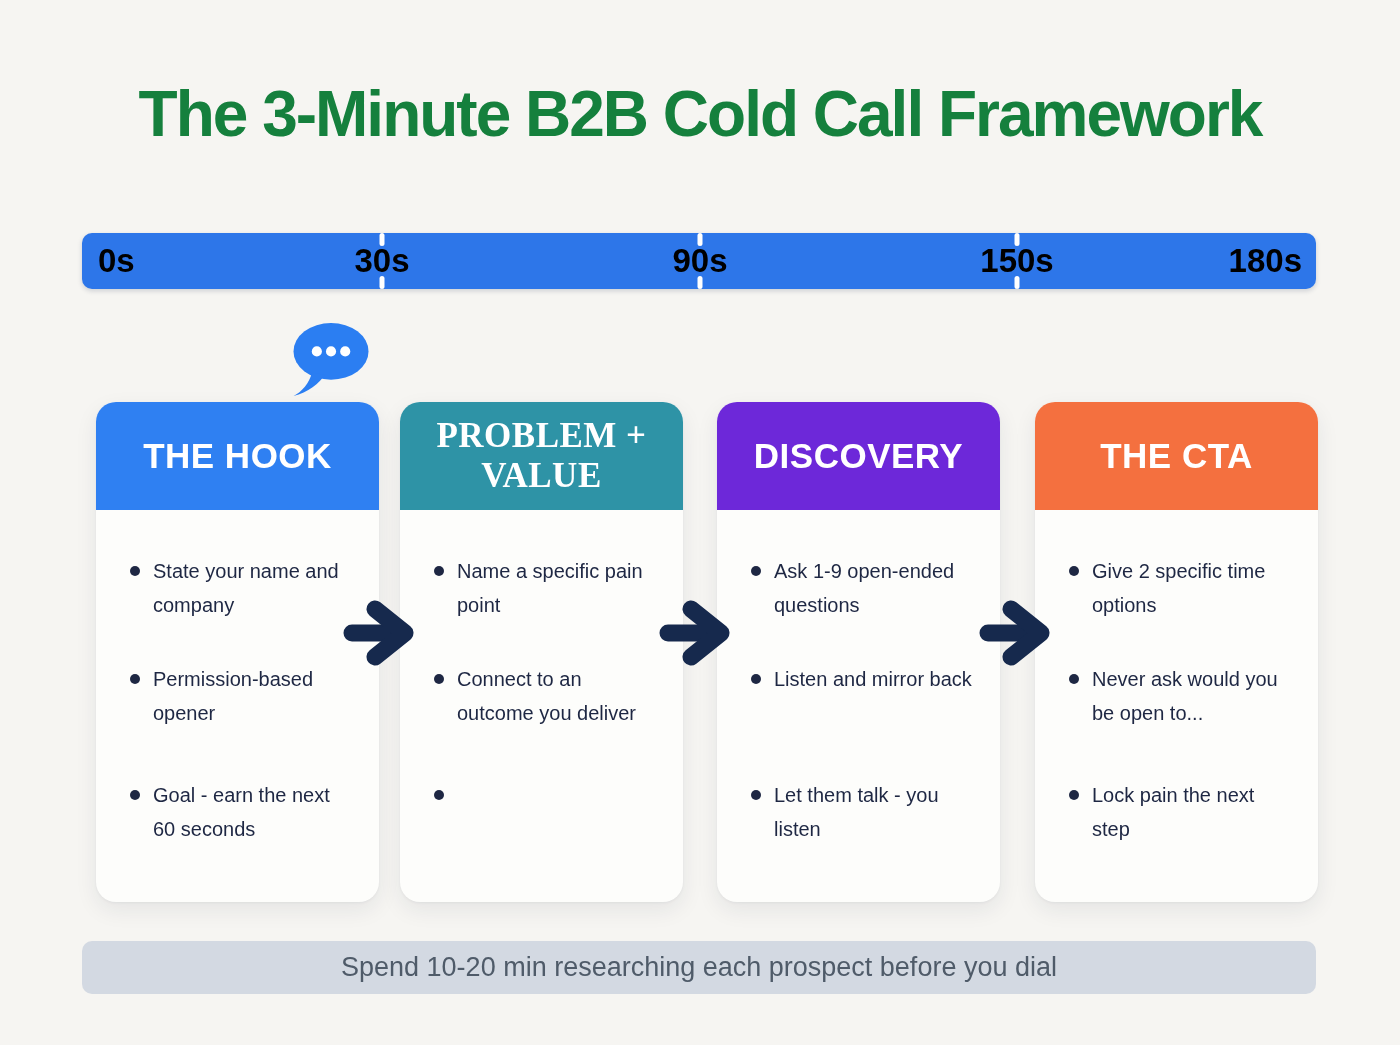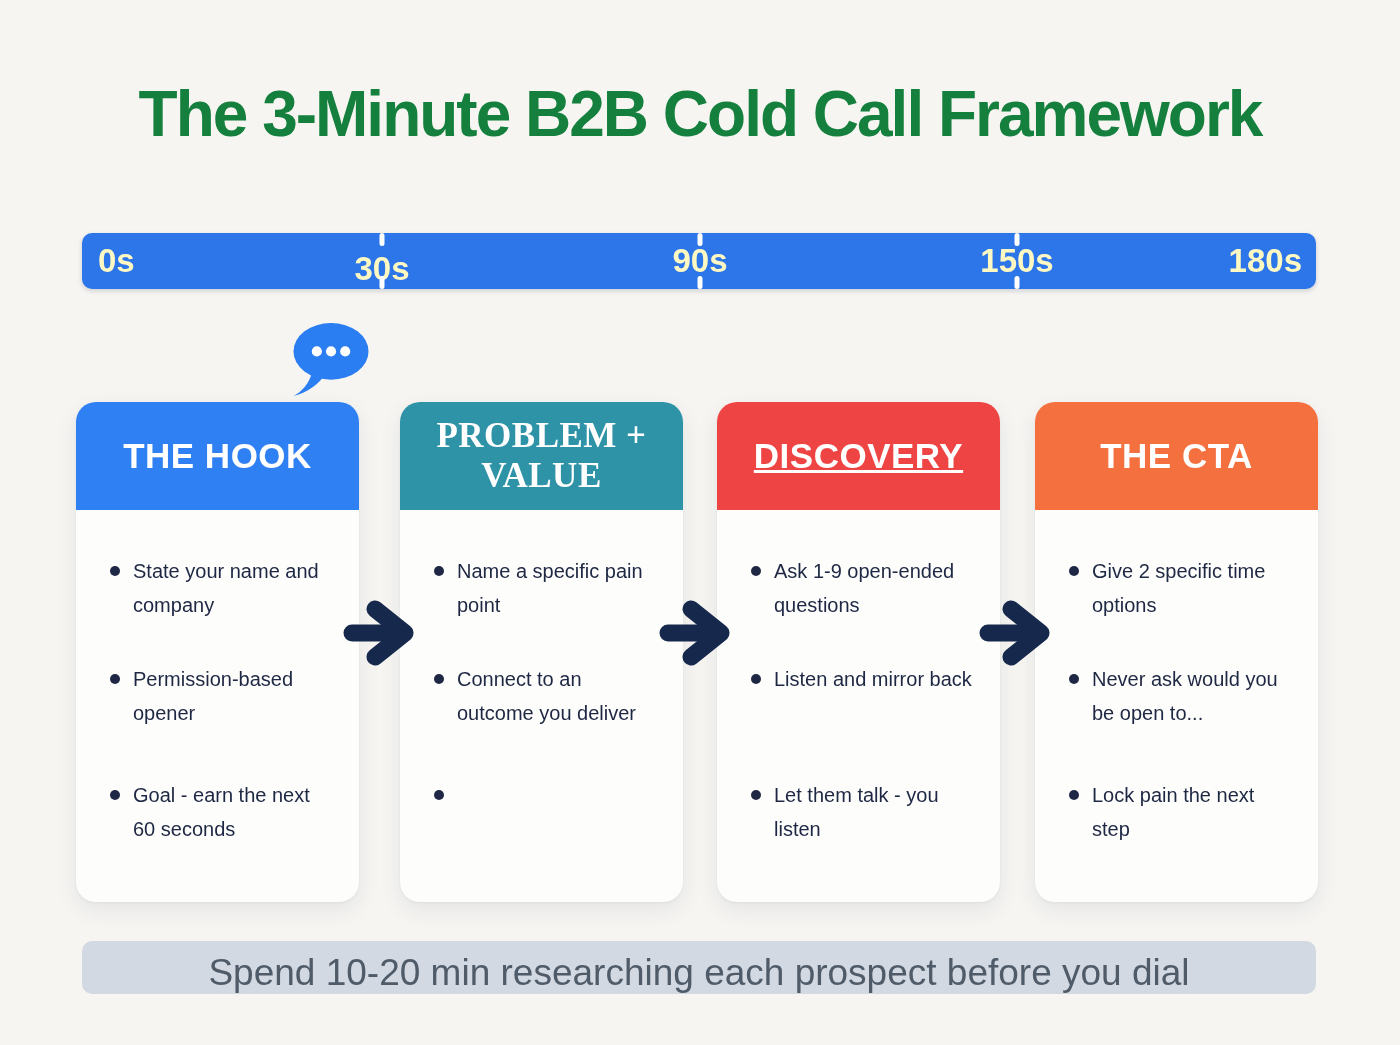--- a/index.html
+++ b/index.html
@@ -15,43 +15,43 @@
     letter-spacing:-2px; color:#15803d; line-height:1;
   }
   
   .timeline {
     position:absolute; left:82px; top:233px; width:1234px; height:56px;
     border-radius:10px; background:#2d76e9;
     box-shadow:0 2px 5px rgba(20,40,80,.18);
   }
   .tl-label {
     position:absolute; top:50%; transform:translateY(-50%);
-    color:#fef9c3; font-weight:bold; font-size:33px; white-space:nowrap;
+    color:#000000; font-weight:bold; font-size:33px; white-space:nowrap;
   }
   .tl-0 { left:16px; }
-  .tl-1 { left:300px; transform:translate(-50%,-50%);margin-top:8px; }
+  .tl-1 { left:300px; transform:translate(-50%,-50%); }
   .tl-2 { left:618px; transform:translate(-50%,-50%); }
   .tl-3 { left:935px; transform:translate(-50%,-50%); }
   .tl-4 { right:14px; }
   .tick {
     position:absolute; width:5px; height:13px; background:#ffffff;
     border-radius:3px; transform:translateX(-50%);
   }
   .tick.top { top:0; }
   .tick.bottom { bottom:0; }
   .tick.p1 { left:300px; } .tick.p2 { left:618px; } .tick.p3 { left:935px; }
   
   .bubble { position:absolute; left:290px; top:322px; width:80px; height:75px; }
   
   .card {
     position:absolute; top:402px; width:283px; height:500px;
     background:#fdfdfb; border-radius:20px;
     box-shadow:0 8px 22px rgba(25,35,60,.08), 0 1px 3px rgba(25,35,60,.05);
   }
-  .card-1 { left:76px; } .card-2 { left:400px; }
+  .card-1 { left:96px; } .card-2 { left:400px; }
   .card-3 { left:717px; } .card-4 { left:1035px; }
   .card-header {
     height:108px; border-radius:20px 20px 0 0;
     display:flex; align-items:center; justify-content:center;
     text-align:center; padding:0 14px;
     color:#ffffff; font-weight:bold; font-size:35px; line-height:1.15;
     letter-spacing:.5px;
   }
   .card-bullets { position:relative; display:block; list-style:none; }
   .card-bullets li {
@@ -66,22 +66,22 @@
     flex:none; width:10px; height:10px; border-radius:50%;
     background:#1e2743; margin-top:12px;
   }
   
   .arrow { position:absolute; top:598px; width:84px; height:70px; }
   .arrow-1 { left:343px; } .arrow-2 { left:659px; } .arrow-3 { left:979px; }
   
   .footer-bar {
     position:absolute; left:82px; top:941px; width:1234px; height:53px;
     border-radius:10px; background:#d3d9e2;
-    display:flex; align-items:flex-end; justify-content:center;
-    font-size:37px; color:#4f5b69;
+    display:flex; align-items:center; justify-content:center;
+    font-size:27px; color:#4f5b69;
   }
 </style>
 </head>
 <body>
 
 <div class="page">
 
   <h1 class="title">The 3-Minute B2B Cold Call Framework</h1>
 
   <div class="timeline" style="background: rgb(45, 118, 233);">
@@ -139,21 +139,21 @@
         <span class="dot"></span>
         <span>Connect to an outcome you deliver</span>
       </li>
       <li class="slot-2">
         <span class="dot"></span>
       </li>
     </ul>
   </div>
 
   <div class="card card-3">
-    <div class="card-header" style="background: #ef4444; text-decoration: underline;">
+    <div class="card-header" style="background: #6d28d9;">
       <span>DISCOVERY</span>
     </div>
     <ul class="card-bullets">
       <li class="slot-0">
         <span class="dot"></span>
         <span>Ask 1-9 open-ended questions</span>
       </li>
       <li class="slot-1">
         <span class="dot"></span>
         <span>Listen and mirror back</span>

